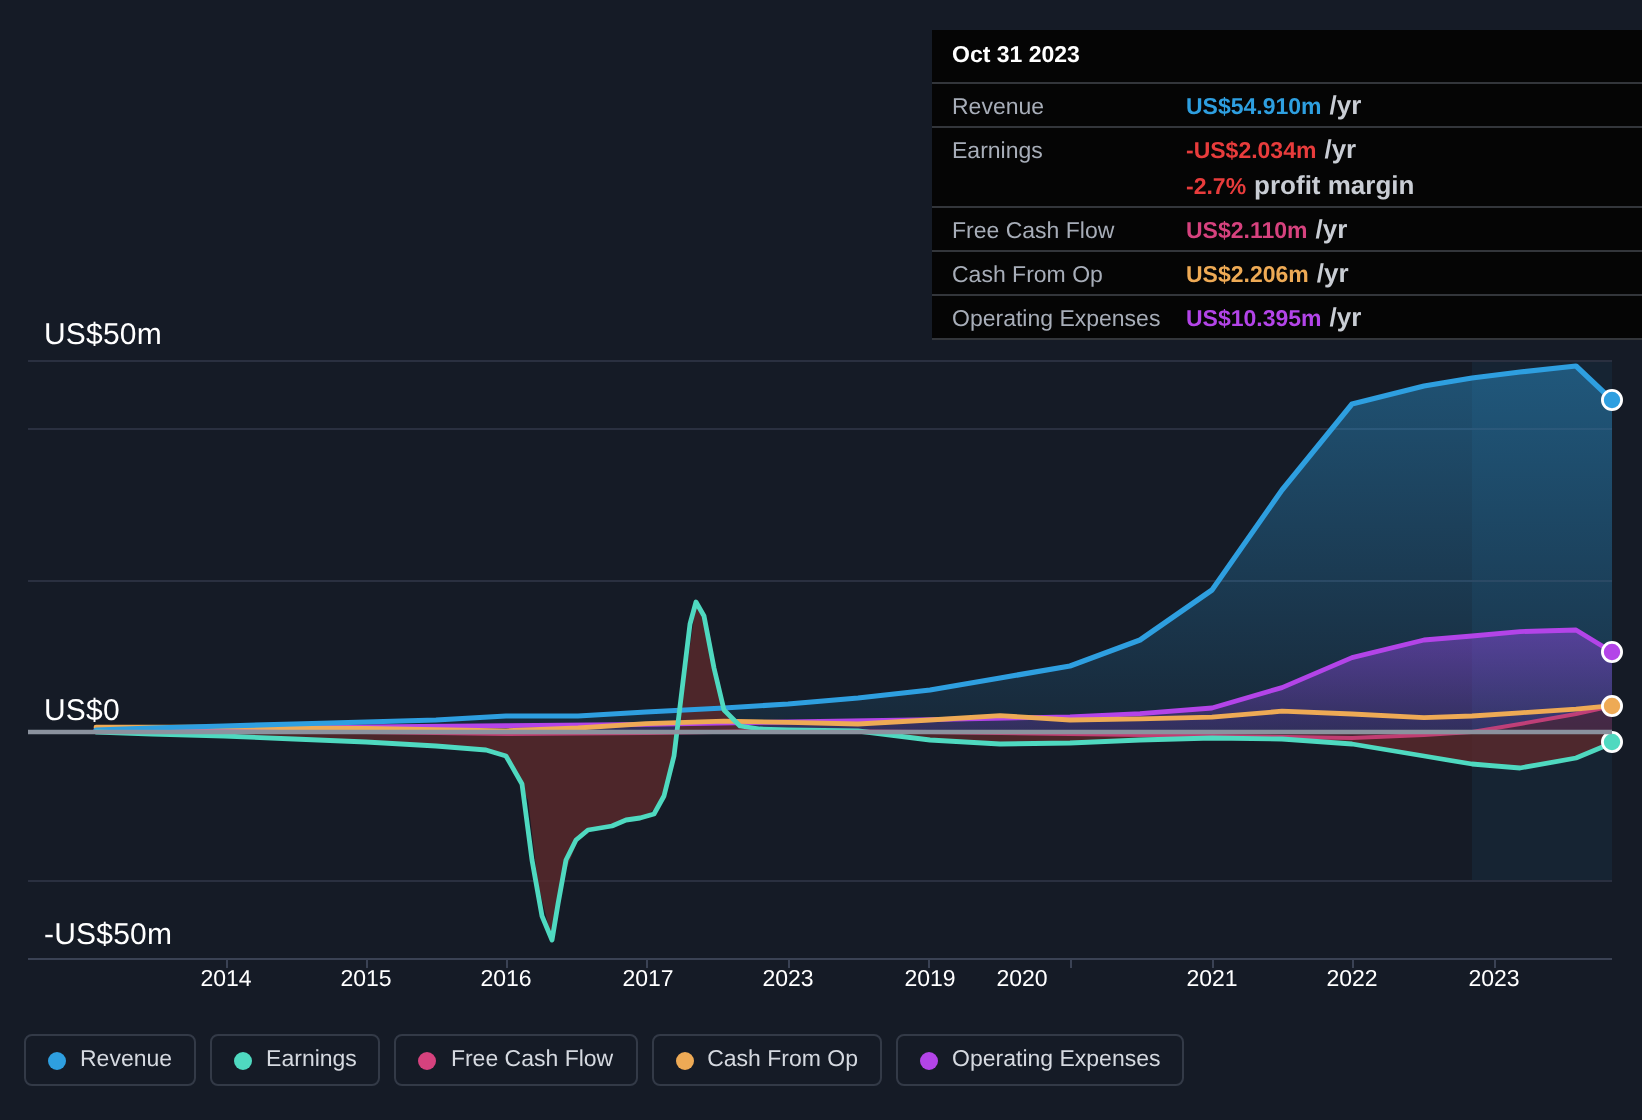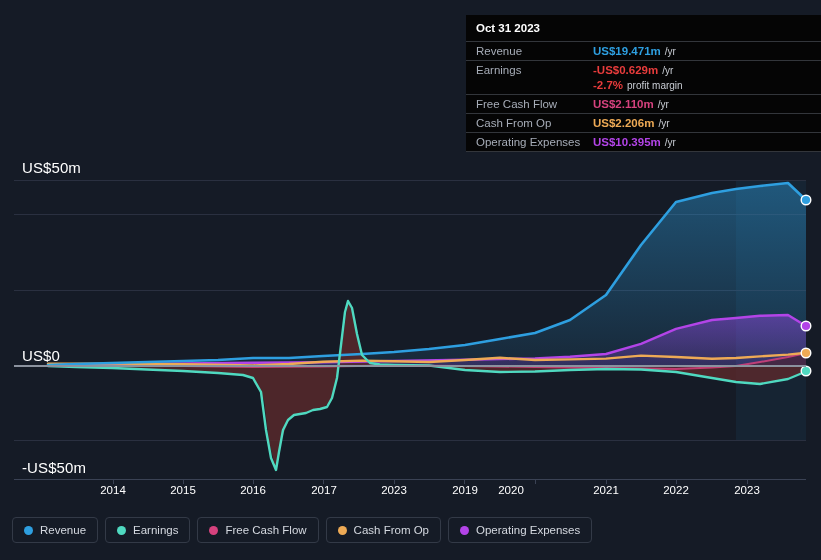--- a/index.html
+++ b/index.html
@@ -83,24 +83,24 @@
     font-size: 11.5px;
     color: #a7adb8;
     white-space: nowrap;
   }
   .tt-value {
     font-size: 11.5px;
     font-weight: bold;
     white-space: nowrap;
   }
   .tt-suffix {
-    font-size: 10px;
+    font-size: 13px;
     color: #c9cdd4;
     margin-left: 4px;
-    font-weight: normal;
+    font-weight: bold;
   }
   #tooltip-bottom-rule {
     border-top: 1px solid #33363b;
     height: 0;
   }
 
   
   #legend {
     position: absolute;
     left: 12px;
@@ -213,27 +213,27 @@
   <div class="x-label" style="left:606px">2021</div>
   <div class="x-label" style="left:676px">2022</div>
   <div class="x-label" style="left:747px">2023</div>
 </div>
 
 <div id="tooltip">
   <div id="tooltip-date">Oct 31 2023</div>
 
   <div class="tt-row">
     <span class="tt-label">Revenue</span>
-    <span class="tt-value" style="color:#2e9fe0">US$19.471m</span>
+    <span class="tt-value" style="color:#2e9fe0">US$54.910m</span>
     <span class="tt-suffix">/yr</span>
   </div>
 
   <div class="tt-row">
     <span class="tt-label">Earnings</span>
-    <span class="tt-value" style="color:#e83c3c">-US$0.629m</span>
+    <span class="tt-value" style="color:#e83c3c">-US$2.034m</span>
     <span class="tt-suffix">/yr</span>
   </div>
 
   <div class="tt-row no-rule">
     <span class="tt-label"></span>
     <span class="tt-value" style="color:#e83c3c">-2.7%</span>
     <span class="tt-suffix">profit margin</span>
   </div>
 
   <div class="tt-row">

